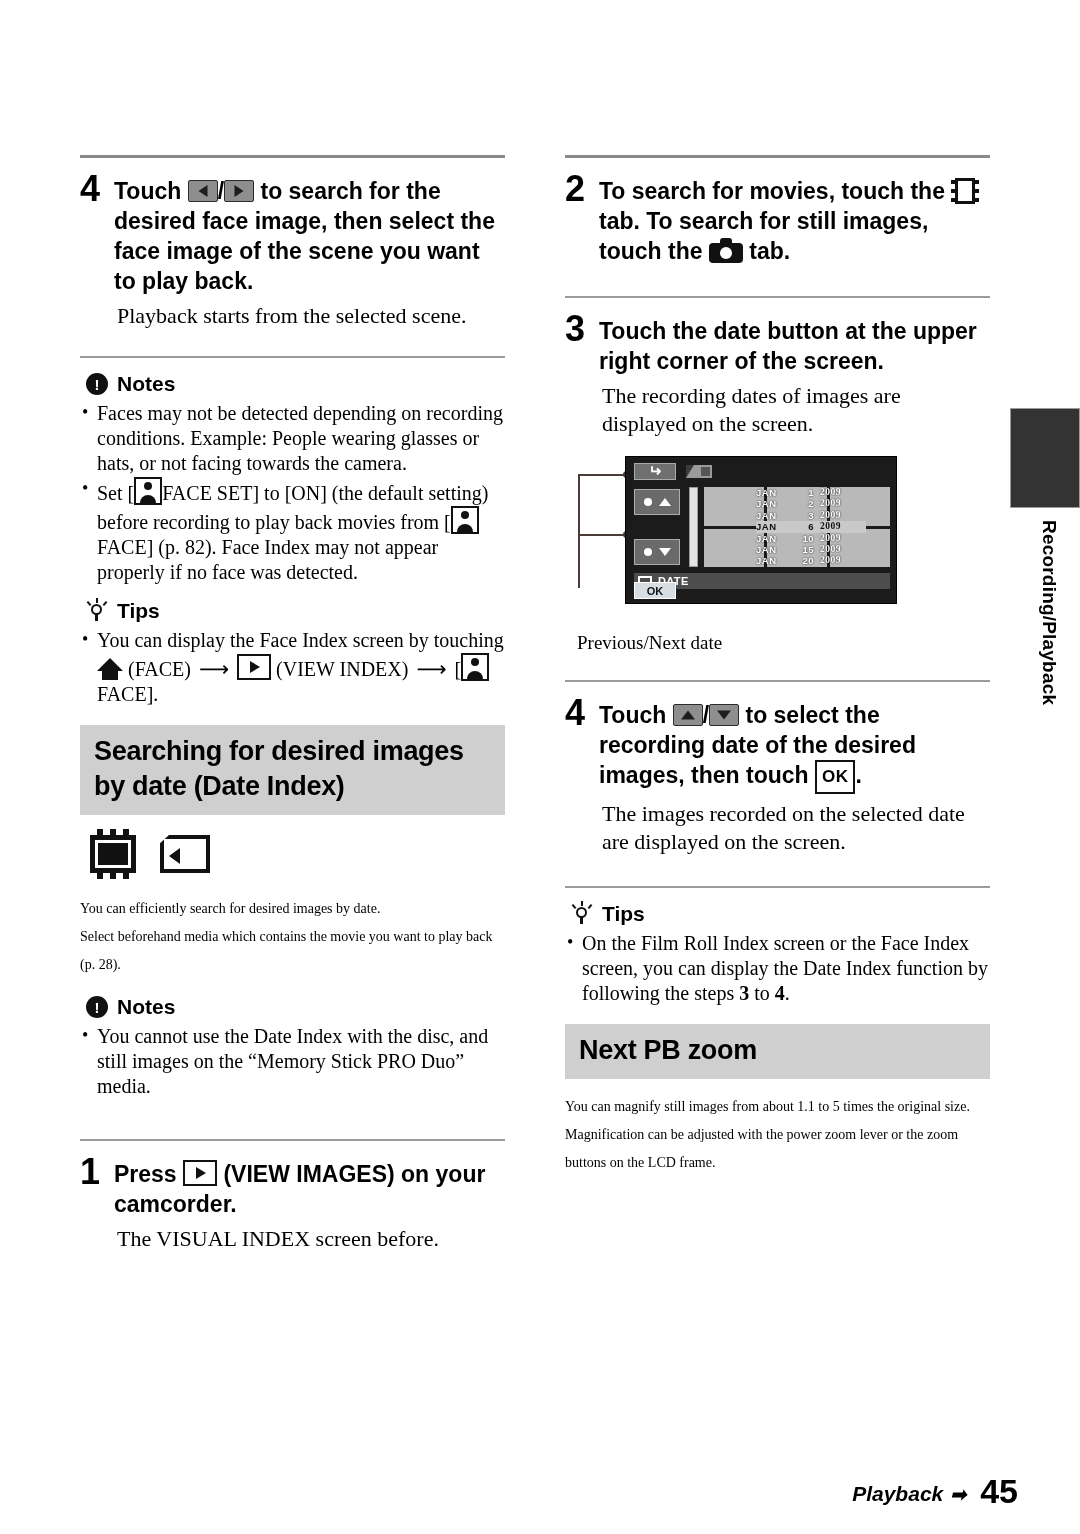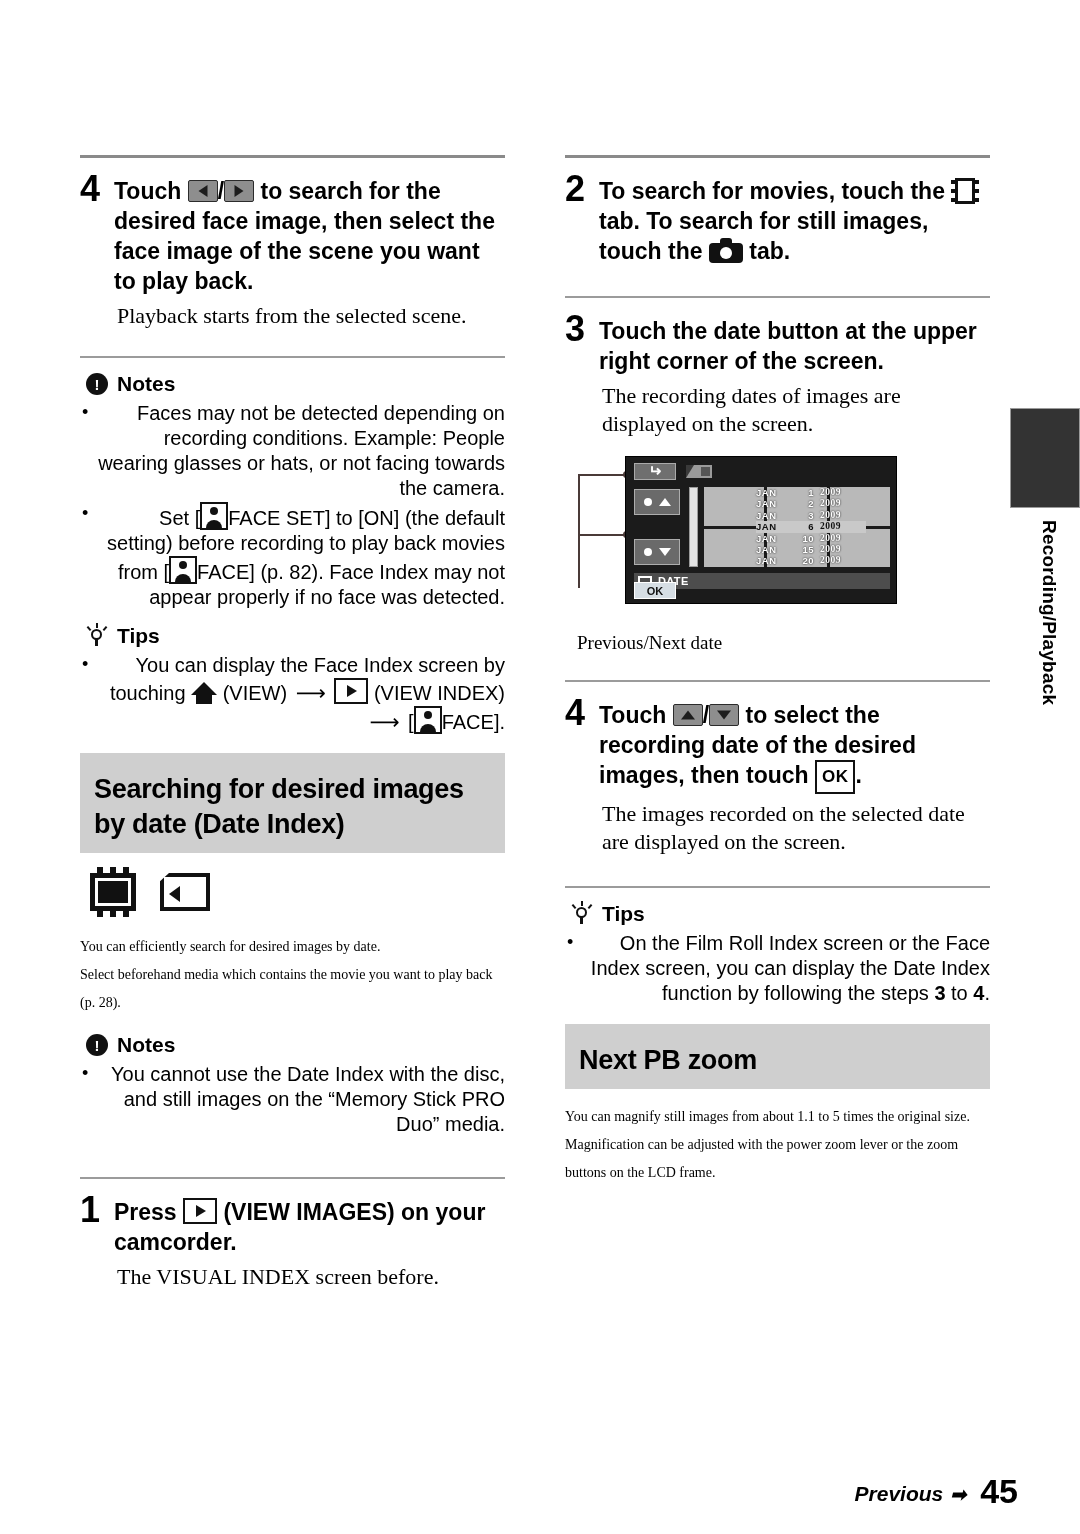--- a/index.html
+++ b/index.html
@@ -40,34 +40,34 @@
 
   
   .callout-head{
     font-family:"Liberation Sans", sans-serif;
     font-weight:bold;font-size:21px;
     display:flex;align-items:center;gap:9px;
     margin:4px 0 5px 6px;
   }
   .bullets{margin:0;padding:0;list-style:none;}
   .bullets li{
-    font-family:Liberation Sans, sans-serif;
+    font-family:Liberation Serif, serif;
     font-size:20px;line-height:25px;
-    position:relative;padding-left:17px;margin-bottom:1px;text-align:right;
+    position:relative;padding-left:17px;margin-bottom:1px;
   }
   .bullets li:before{
     content:"\2022";position:absolute;left:2px;top:-1px;font-size:18px;
   }
 
   
   .sect{
     background:#cfcfcf;
     font-family:"Liberation Sans", sans-serif;
     font-weight:bold;font-size:27px;line-height:35px;
-    padding:19px 14px 11px 14px;
+    padding:9px 14px 11px 14px;
     letter-spacing:-0.3px;
     margin:18px 0 0 0;
   }
 
   .para{font-size:14px;line-height:28px;margin:0 0 0 0;}
 
   .btn-arrow{
     width:28px;height:20px;border:1px solid #2b2b2b;background:#8e8e8e;
     border-radius:2px;position:relative;vertical-align:-3px;display:inline-block;
   }
@@ -277,21 +277,21 @@
         <span class="ray" style="left:18px;top:2px;transform:rotate(40deg);"></span>
         <span class="bulb"></span>
           <span class="stem"></span>
       </span>
       <span>Tips</span>
     </div>
     <ul class="bullets">
       <li>
         <span>You can display the Face Index screen by touching</span>
         <span class="home-ic"></span>
-        <span>(VIEW)</span>
+        <span>(FACE)</span>
         <span class="arrowto">⟶</span>
         <span class="btn-play"></span>
         <span>(VIEW INDEX)</span>
         <span class="arrowto">⟶</span>
         <span>[</span><span class="face-ic"></span><span>FACE].</span>
       </li>
     </ul>
 
     <div class="sect">Searching for desired images by date (Date Index)</div>
 
@@ -485,19 +485,19 @@
     <p class="para" style="margin-top:14px;">You can magnify still images from about 1.1 to 5 times the original size. Magnification can be adjusted with the power zoom lever or the zoom buttons on the LCD frame.</p>
   </div>
 
   <div class="side-tab">
     <div class="side-block"></div>
     <div class="side-text">Recording/Playback</div>
   </div>
 
   <div class="footer">
     <span class="cont">
-      <span>Previous</span>
+      <span>Playback</span>
       <span class="cont-arrow">➡</span>
     </span>
     <span class="pageno">45</span>
   </div>
 
 </div>
 
 </body></html>

